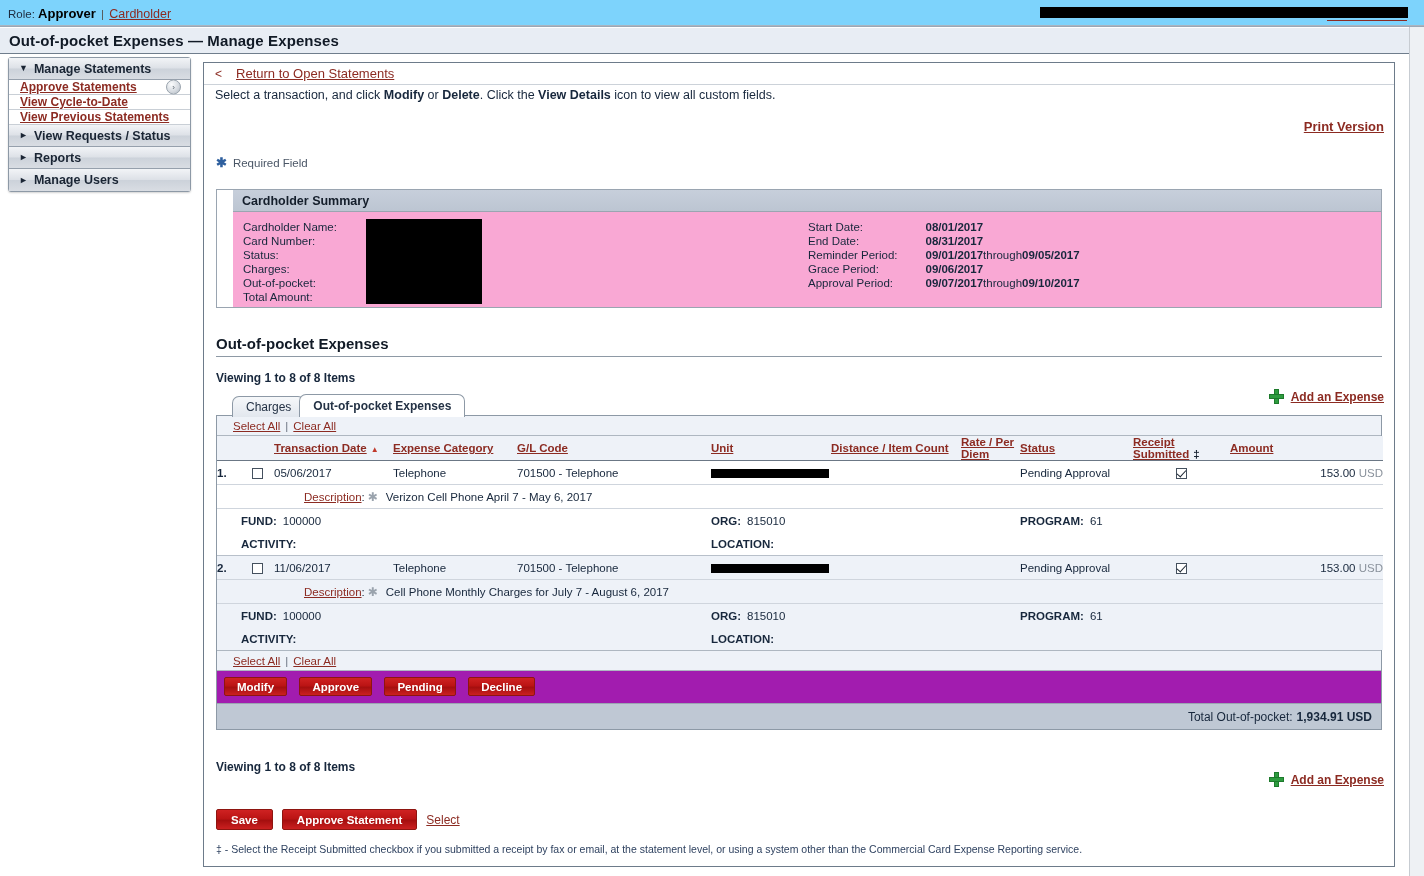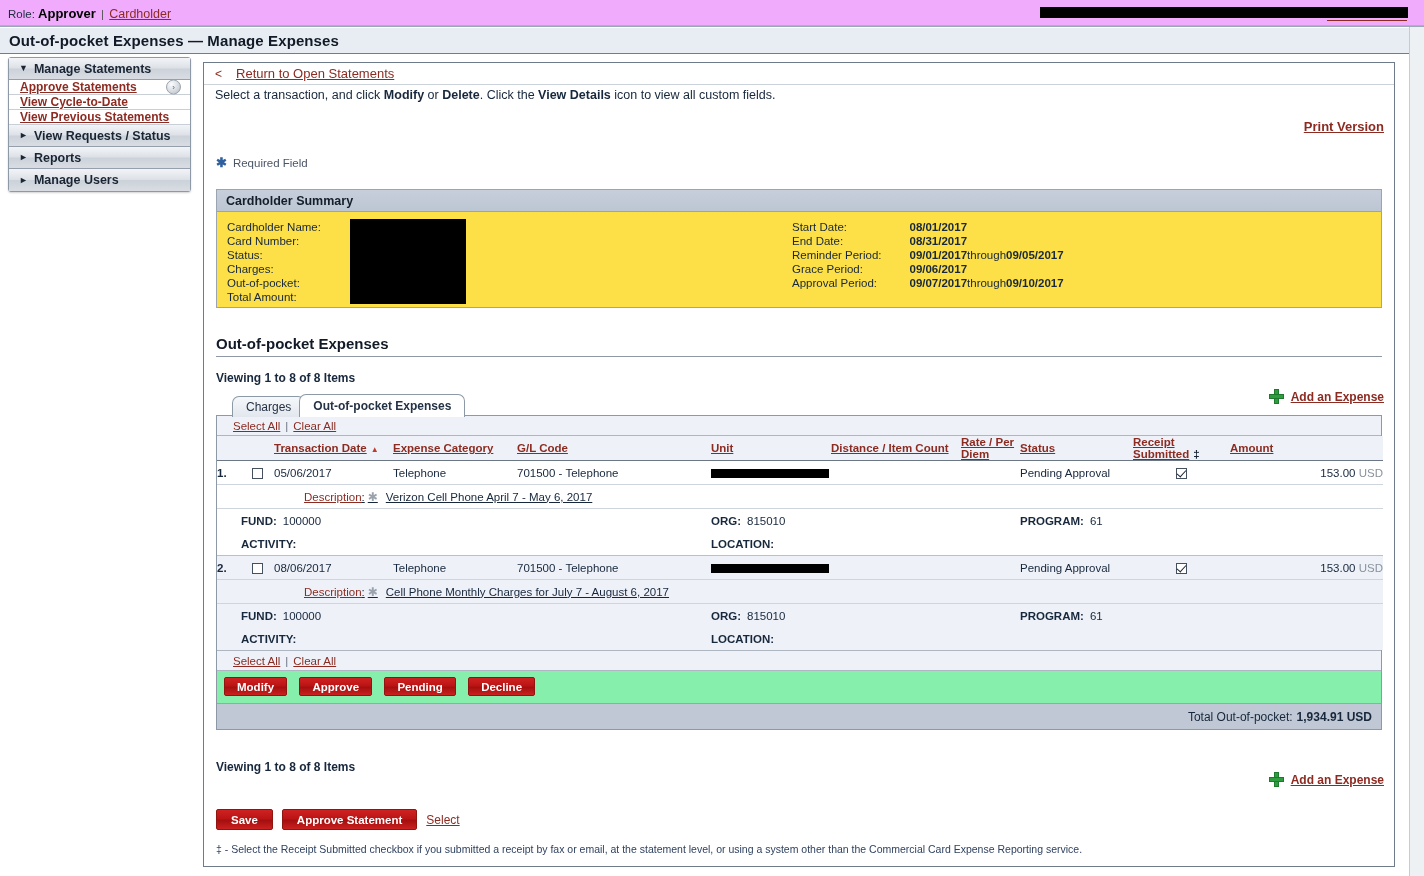--- a/index.html
+++ b/index.html
@@ -16,21 +16,21 @@
     color: #17273c;
     position: relative;
     overflow: hidden;
   }
 
   
   .topbar {
     position: absolute;
     left: 0; top: 0;
     width: 1424px; height: 27px;
-    background: #f0abfc;
+    background: #7dd3fc;
     border-bottom: 1px solid #9aa7b5;
     box-sizing: border-box;
   }
   .topbar-inner {
     position: absolute;
     left: 8px; top: 6px;
     white-space: nowrap;
     font-size: 11.5px;
   }
   .role-label { color: #1d2b3e; }
@@ -208,35 +208,36 @@
     font-weight: bold;
   }
 
   
   .summary {
     position: absolute;
     left: 12px; top: 126px;
     width: 1166px;
     border: 1px solid #9aa5b1;
     box-sizing: border-box;
+    padding-left: 16px;
   }
   .summary-head {
     height: 22px;
     background: linear-gradient(to bottom, #c7cfdb 0%, #bcc5d2 100%);
     border-bottom: 1px solid #9aa5b1;
     display: flex;
     align-items: center;
     padding-left: 9px;
     font-weight: bold;
     font-size: 12.5px;
     color: #141e2b;
     box-sizing: border-box;
   }
   .summary-body {
-    background: #fde047;
+    background: #f9a8d4;
     height: 95px;
     position: relative;
   }
   .sum-left {
     position: absolute;
     left: 10px; top: 8px;
     line-height: 14px;
     font-size: 11.5px;
   }
   .sum-right {
@@ -428,37 +429,37 @@
   }
   .redact-unit {
     display: inline-block;
     width: 118px; height: 9px;
     background: #000;
     vertical-align: middle;
   }
   .amt { text-align: right; padding-right: 8px; font-weight: normal; white-space: nowrap; }
   .usd { color: #8a929c; }
 
-  .descrow td { height: 22px; text-decoration: underline; }
+  .descrow td { height: 22px; }
   .desc-wrap { padding-left: 63px; }
   .desc-link {
     color: #8c2b22;
     text-decoration: underline;
     cursor: pointer;
   }
   .desc-star { color: #9aa3ad; margin: 0 8px 0 3px; font-size: 12px; }
   .desc-text { color: #17273c; }
 
   .cfrow td { height: 20px; }
   .cf-1 { padding-left: 63px; }
   .cf-lbl { font-weight: bold; }
   .cf-val { padding-left: 6px; }
 
   .actionbar {
-    background: #86efac;
+    background: #a21caf;
     border-top: 1px solid #aeb7c1;
     padding: 6px 7px 7px 7px;
   }
   .btn {
     display: inline-block;
     height: 19px;
     line-height: 19px;
     padding: 0 12px;
     color: #fff;
     font-weight: bold;
@@ -770,21 +771,21 @@
         <td colspan="6">
           <span class="cf-lbl">LOCATION:</span><span class="cf-val"></span>
         </td>
       </tr>
 
       <tr class="rowB rowtop">
         <td class="idx">2.</td>
         <td style="text-align:center">
           <span class="cbox"></span>
         </td>
-        <td>08/06/2017</td>
+        <td>11/06/2017</td>
         <td>Telephone</td>
         <td>701500 - Telephone</td>
         <td><span class="redact-unit"></span></td>
         <td></td>
         <td></td>
         <td>Pending Approval</td>
         <td style="text-align:center">
           <span class="cbox checked"></span>
         </td>
         <td class="amt">

